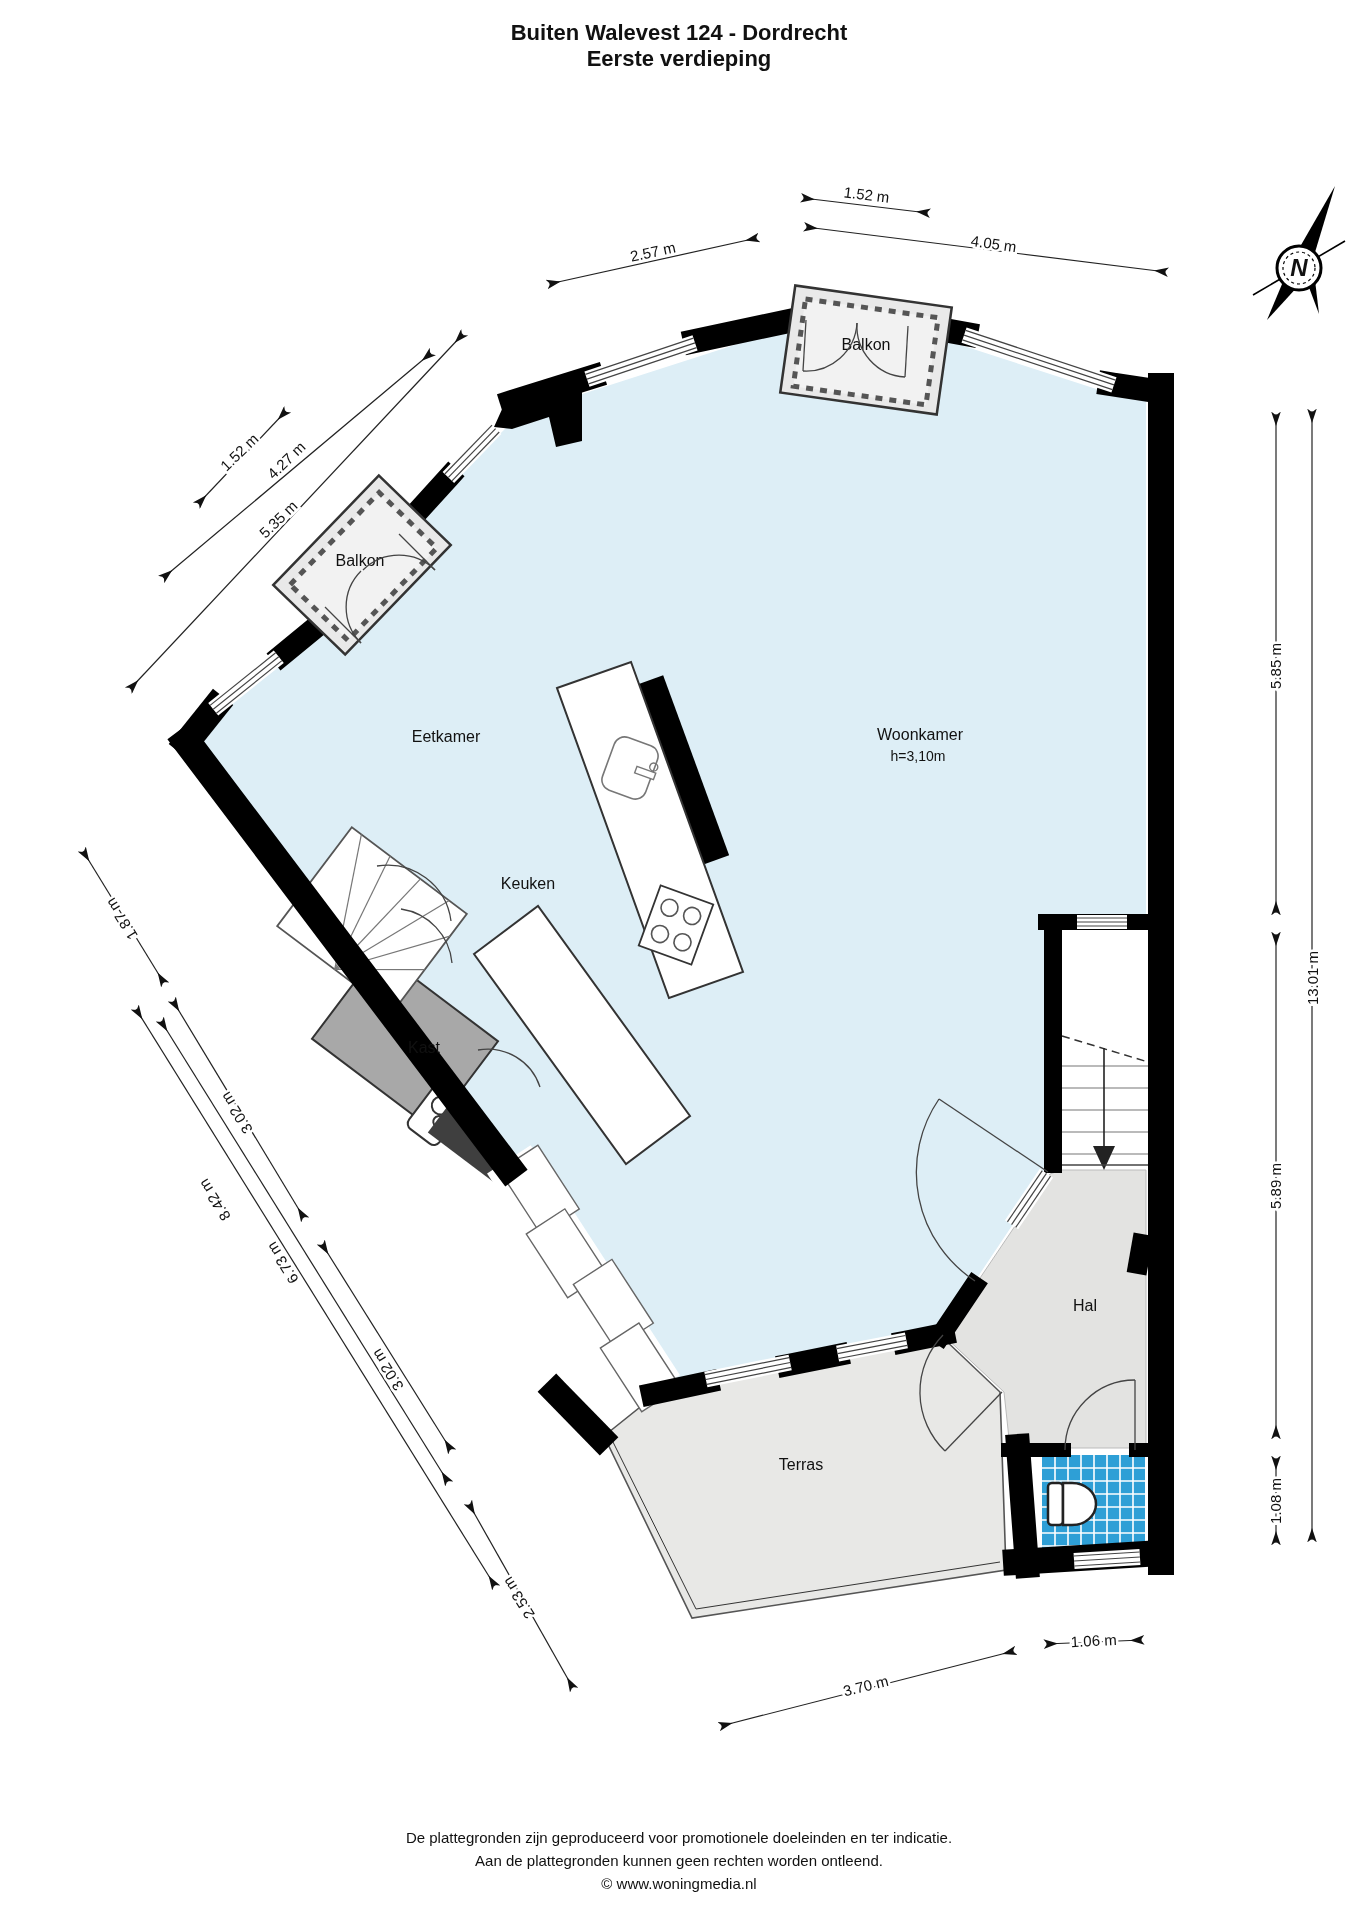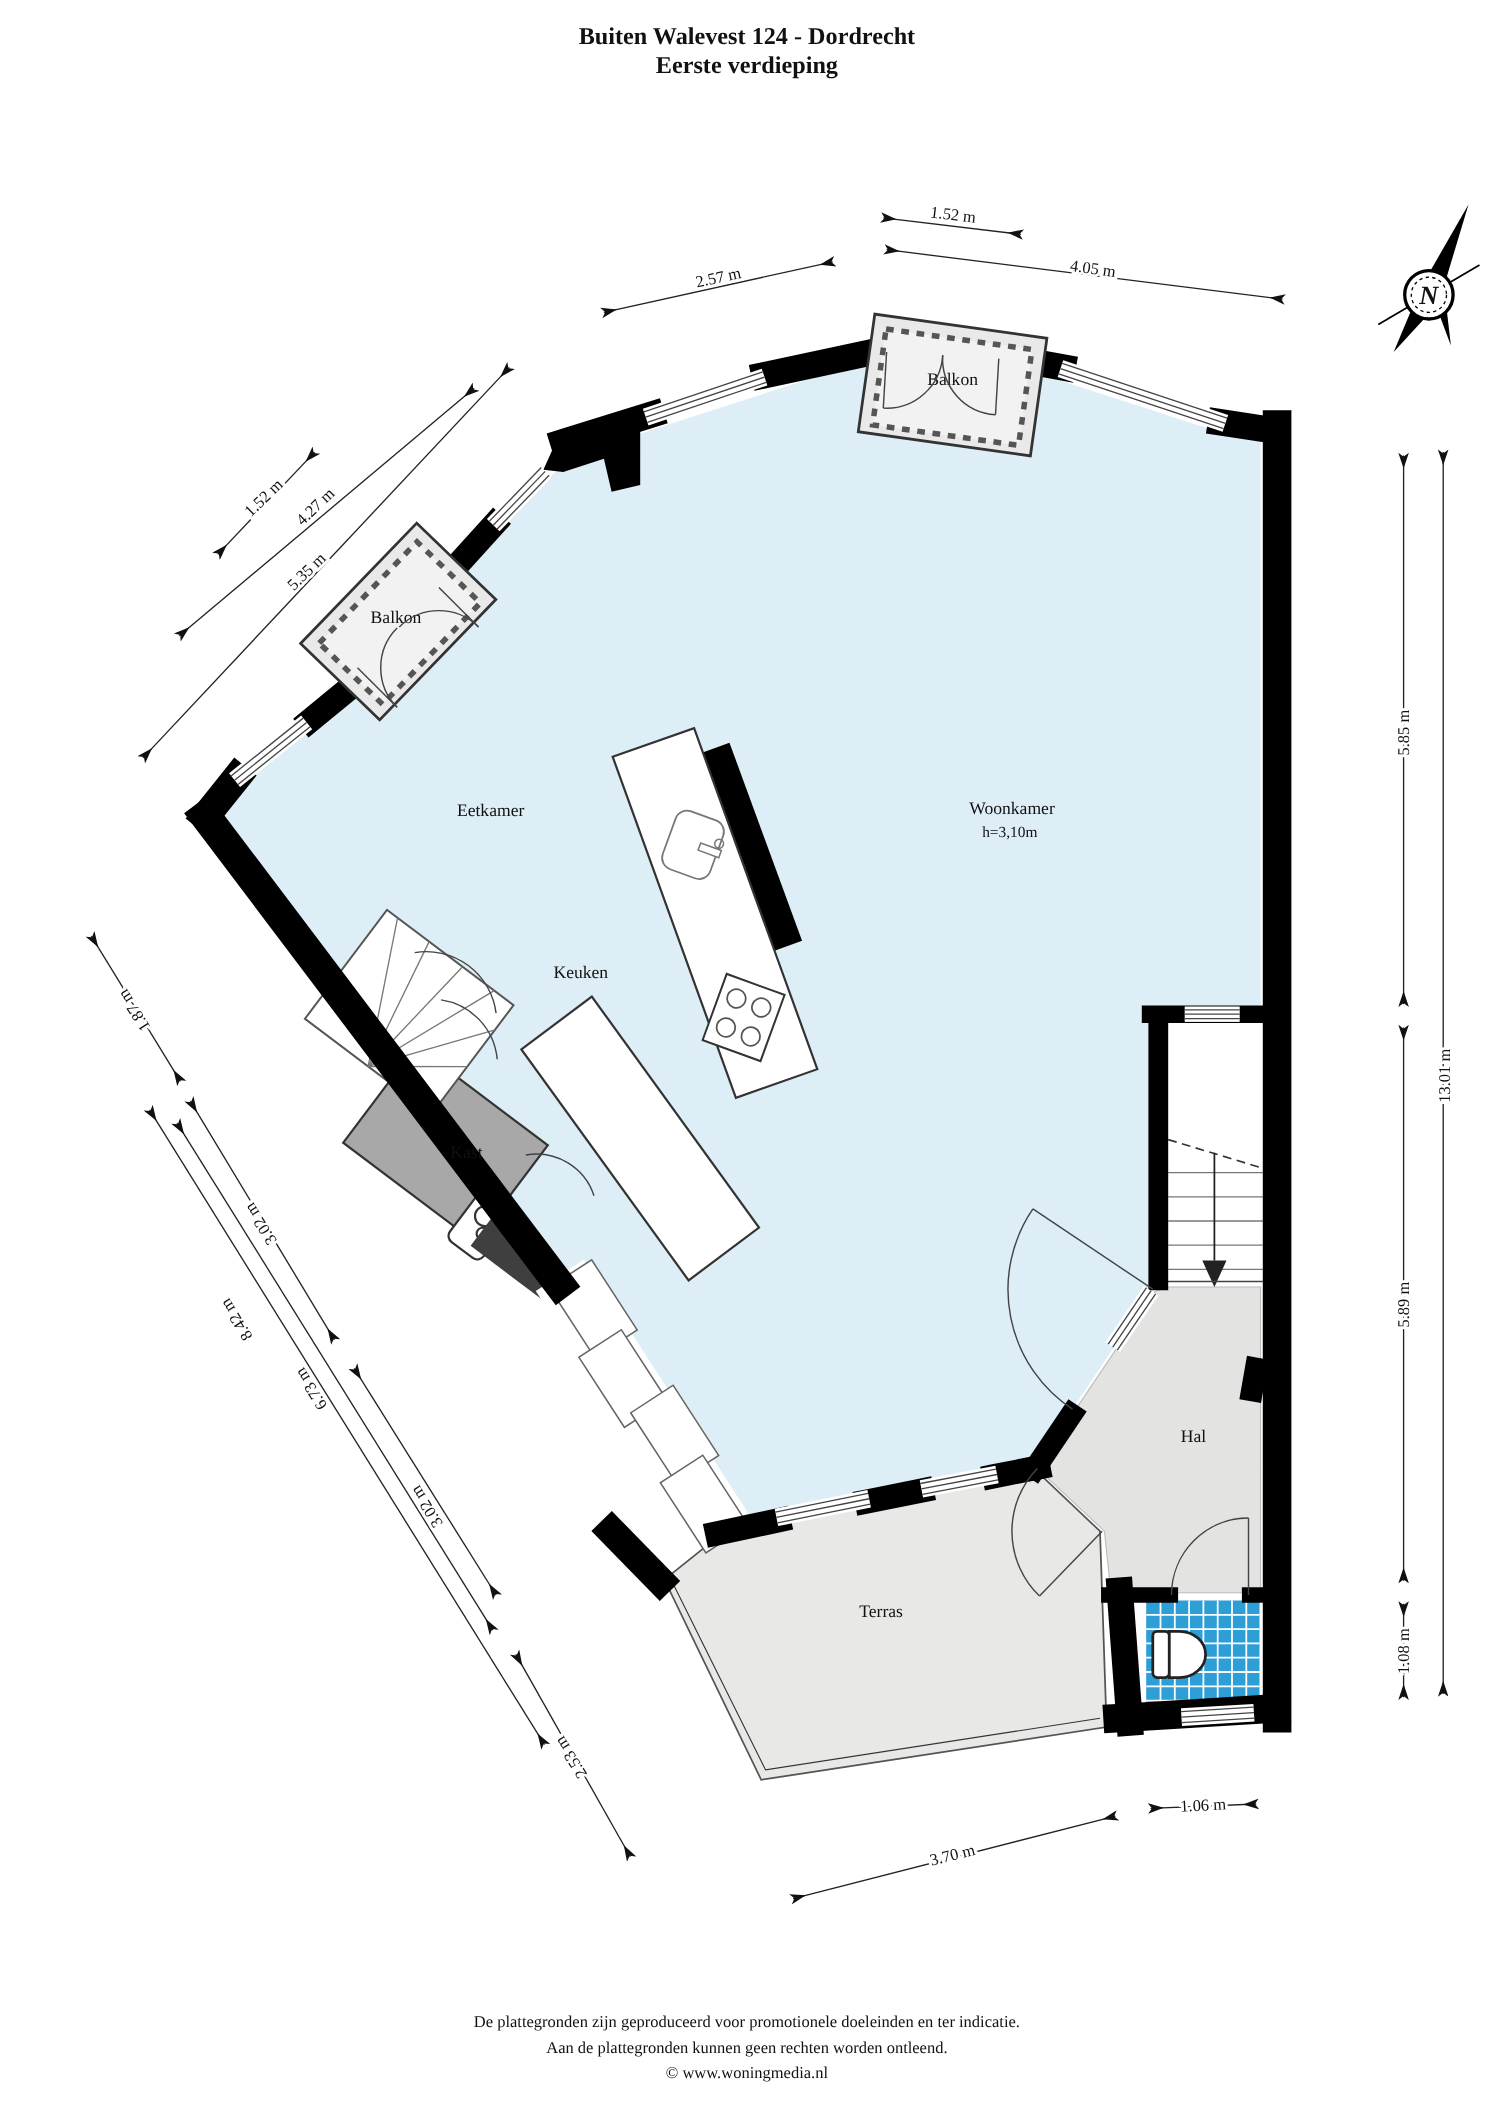--- a/index.html
+++ b/index.html
@@ -1,17 +1,17 @@
 <!DOCTYPE html>
 <html><head>
 <meta charset="utf-8">
 <style>
   html,body{margin:0;padding:0;background:#fff;}
   #page{position:relative;width:1358px;height:1920px;background:#fff;overflow:hidden;
-        font-family:Liberation Serif, serif;}
+        font-family:Liberation Sans, sans-serif;}
   svg{position:absolute;left:0;top:0;}
   text{fill:#111;}
   .title{font-size:22px;font-weight:bold;}
   .room{font-size:16px;}
   .note{font-size:14px;}
   .dim{font-size:15px;paint-order:stroke;stroke:#fff;stroke-width:5px;}
   .foot{font-size:15px;}
   .wall{stroke:#000;stroke-linecap:square;}
   .thin{stroke:#333;fill:none;}
   .arc{stroke:#444;stroke-width:1.3;fill:none;}

